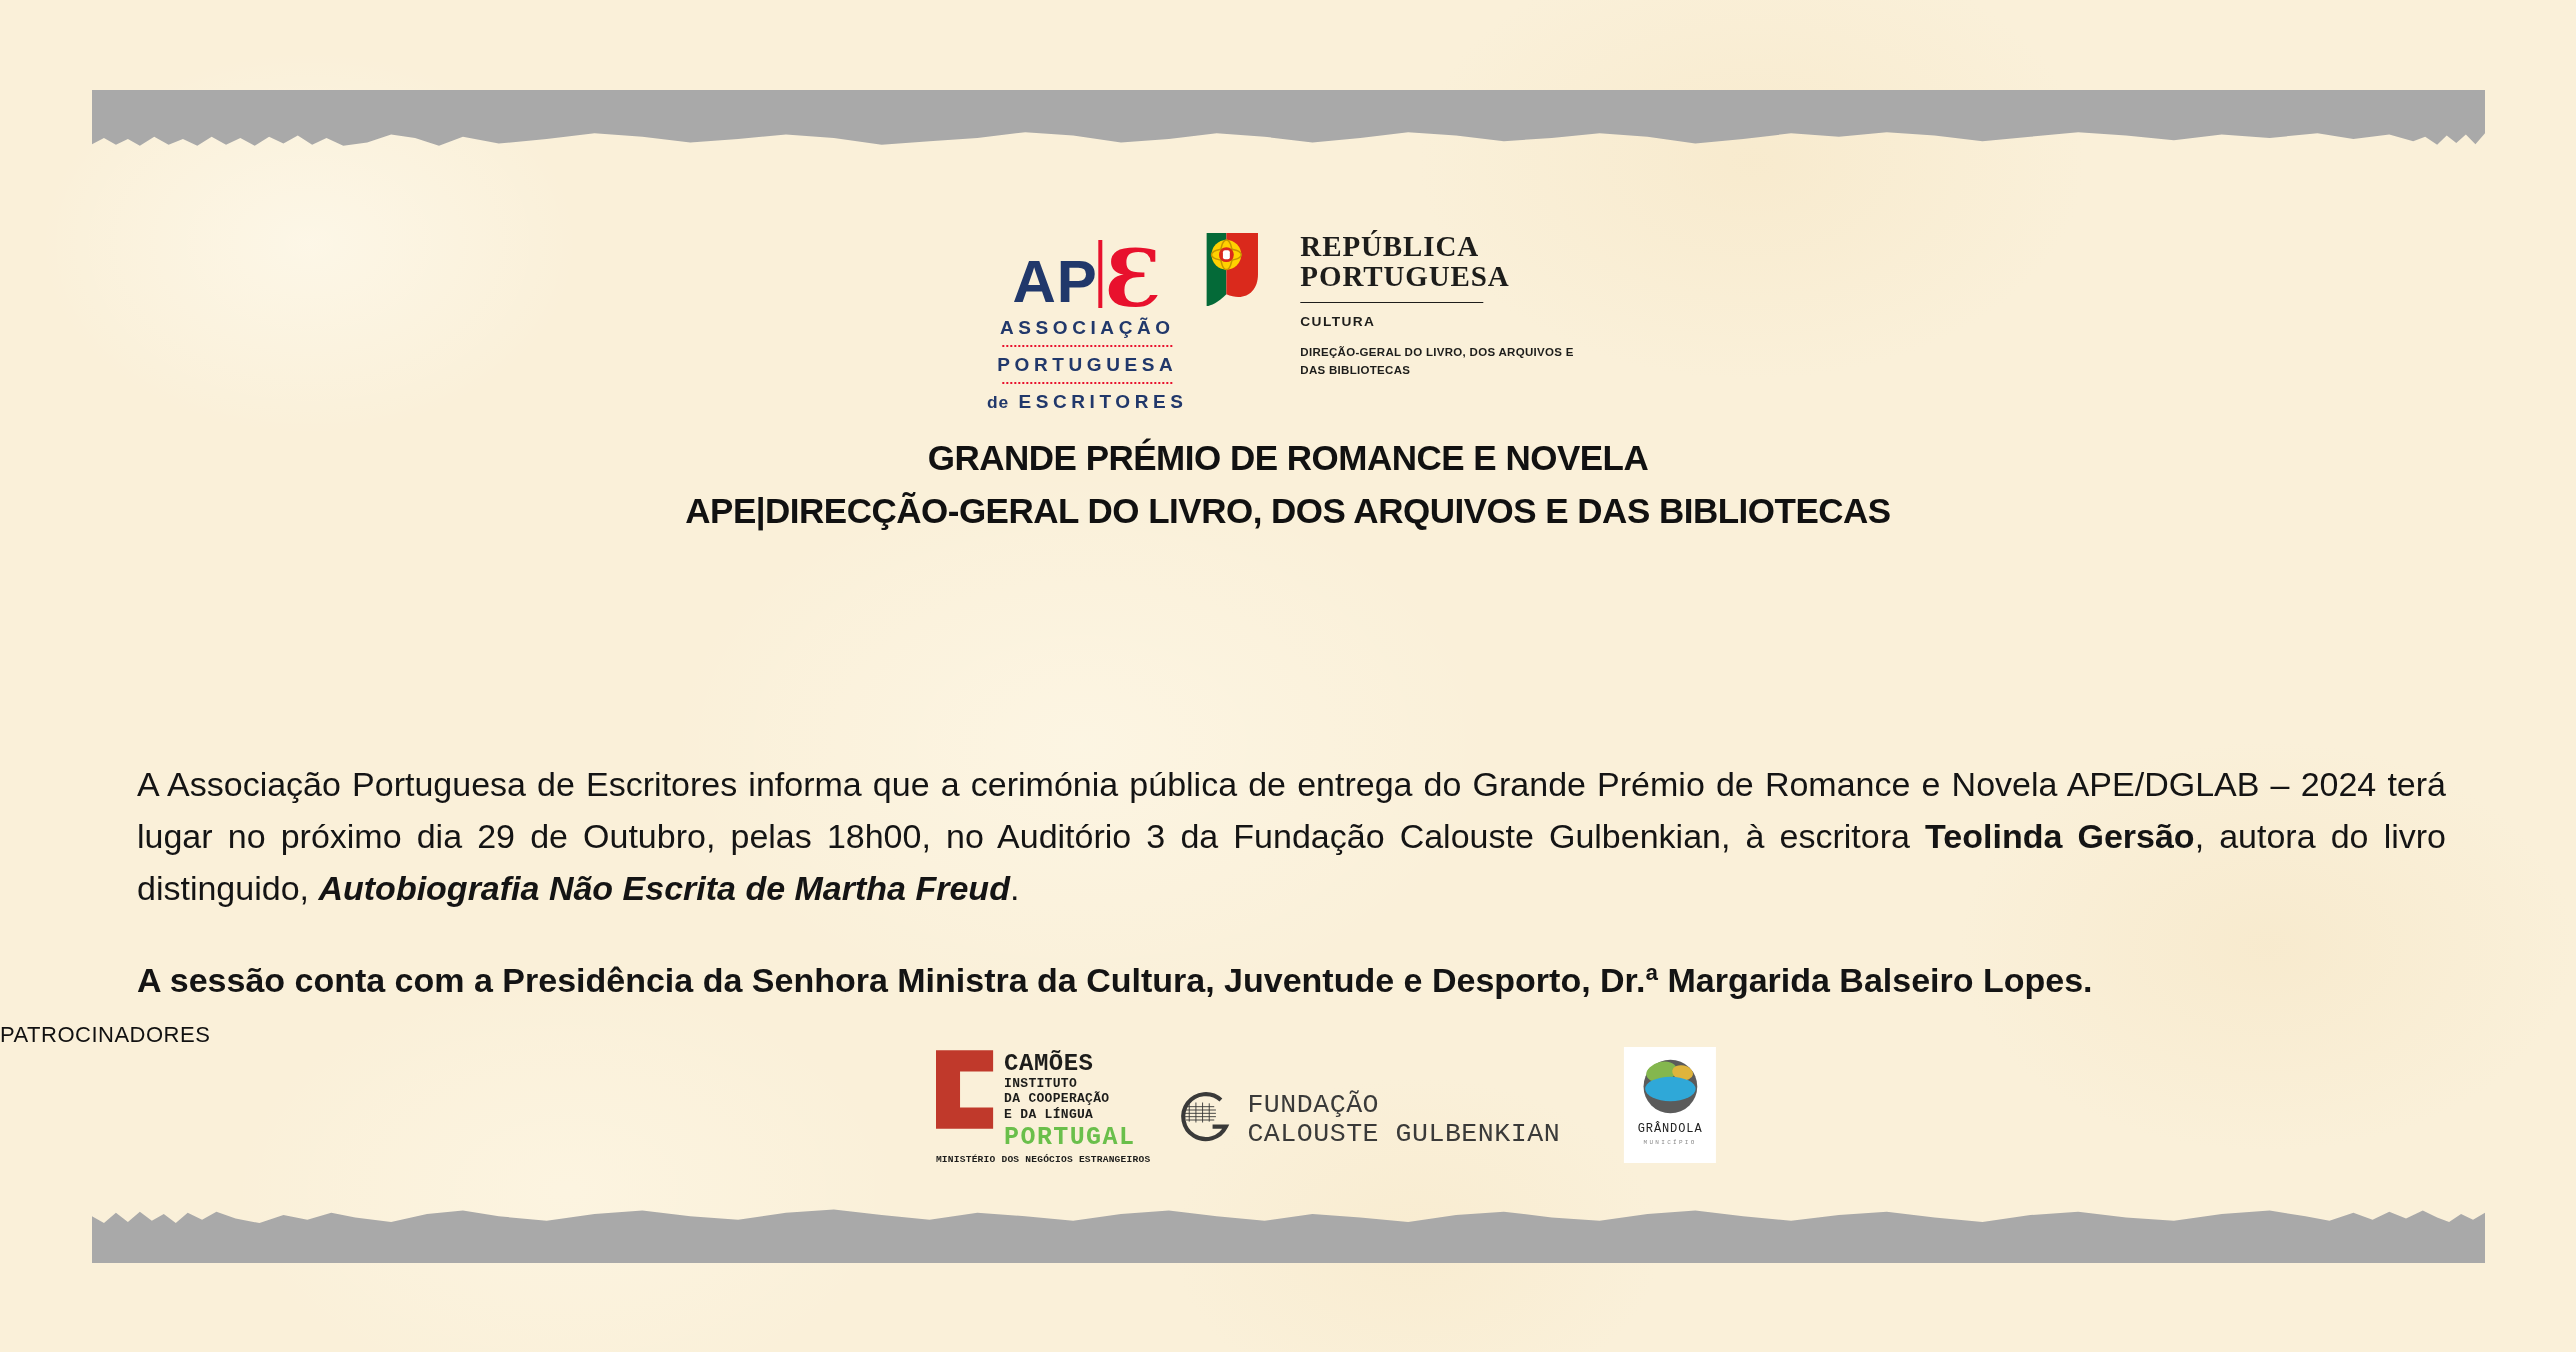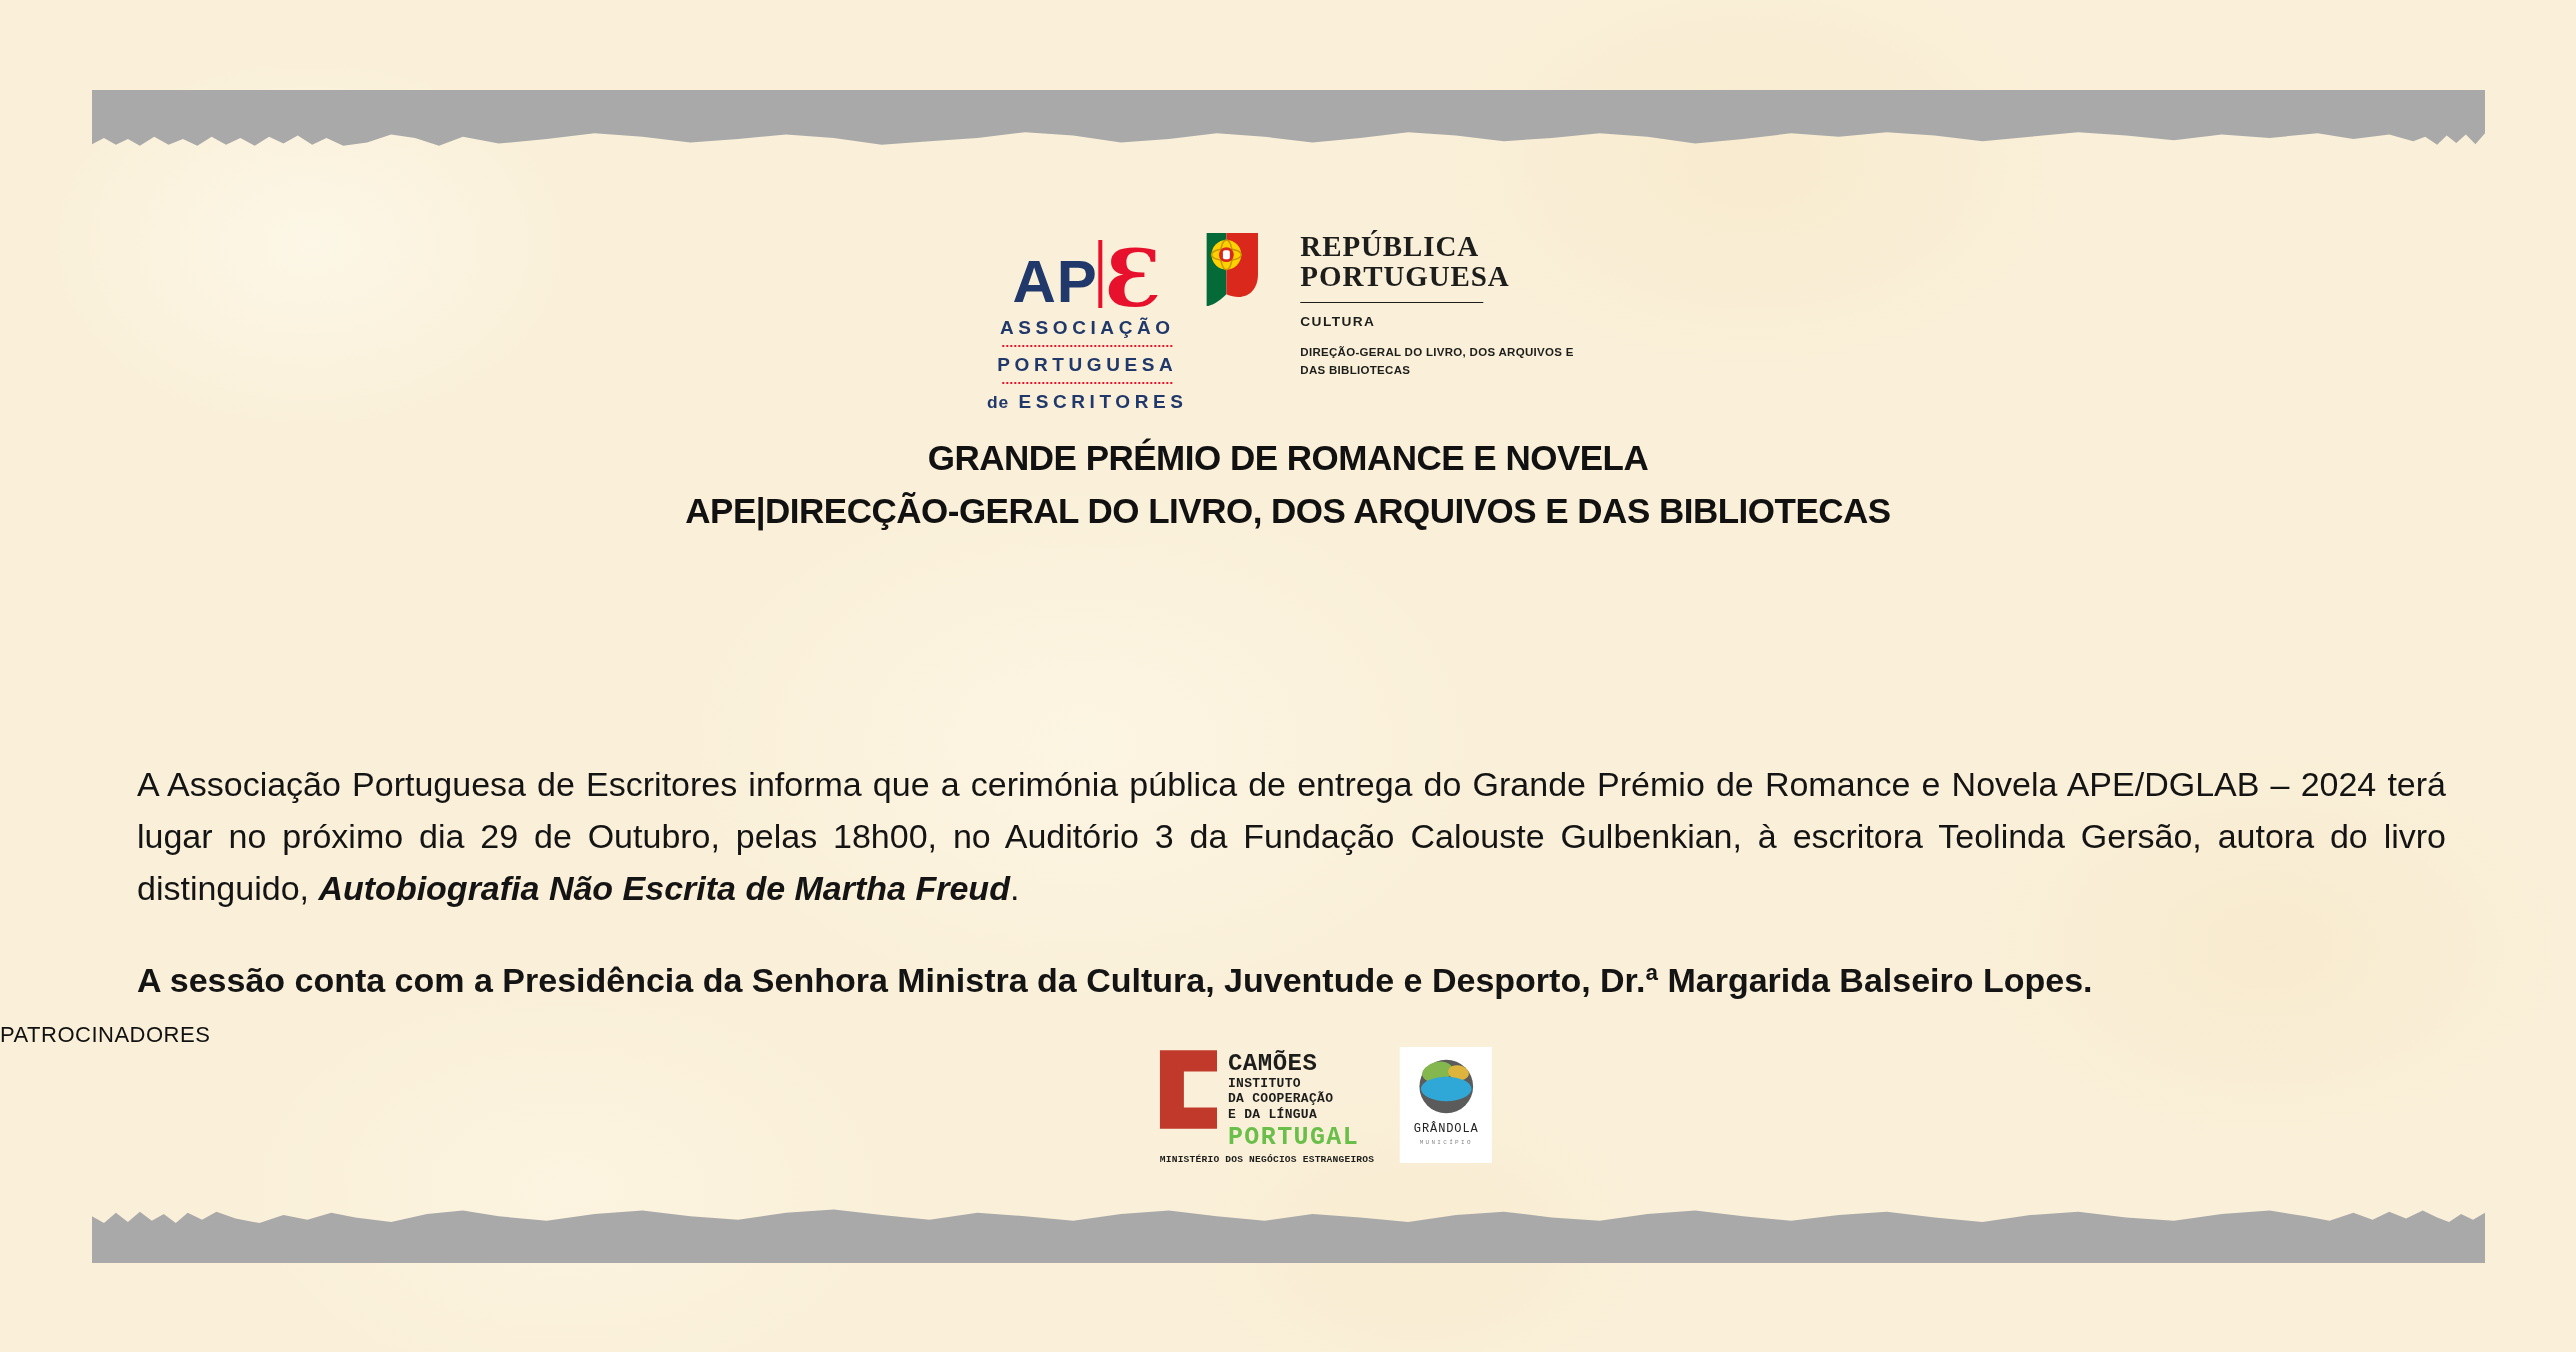--- a/index.html
+++ b/index.html
@@ -55,21 +55,21 @@
     letter-spacing:0.3px;color:#1d1d1b;}
   
   .title-block{position:absolute;top:431px;left:0;width:100%;text-align:center;
     font-weight:bold;font-size:35px;line-height:53px;letter-spacing:-0.5px;color:#111;}
   .event-block{position:absolute;top:572px;left:0;width:100%;text-align:center;
     font-size:34px;line-height:52px;color:#111;}
   .event-name{font-weight:bold;}
   .body-p1{position:absolute;left:137px;top:724px;width:2309px;
     font-size:34px;line-height:52px;text-align:justify;color:#141414;}
   .body-p2{position:absolute;left:137px;top:927px;width:2309px;font-size:34px;color:#141414;font-weight:bold;}
-  .b{font-weight:normal;}
+  .b{font-weight:bold;}
   .bi{font-weight:bold;font-style:italic;}
   
   .sponsors-heading{position:absolute;top:1022px;left:0;width:100%;
     font-size:22px;color:#111;letter-spacing:0.5px;}
   .sponsors-row{position:absolute;top:1050px;left:calc(50% + 38px);transform:translateX(-50%);
     display:flex;align-items:center;font-family:Liberation Mono, monospace;}
   .camoes{display:flex;flex-direction:column;margin-right:26px;}
   .camoes-main{display:flex;gap:9.2px;}
   .camoes-text{display:flex;flex-direction:column;padding-top:1.8px;}
   .camoes-name{font-size:24px;font-weight:bold;color:#1d1d1b;line-height:1;letter-spacing:0.5px;}
@@ -154,20 +154,40 @@
           <div class="camoes-name">CAMÕES</div>
           <div class="camoes-sub">INSTITUTO</div>
           <div class="camoes-sub">DA COOPERAÇÃO</div>
           <div class="camoes-sub">E DA LÍNGUA</div>
           <div class="camoes-country">PORTUGAL</div>
         </div>
       </div>
       <div class="camoes-ministry">MINISTÉRIO DOS NEGÓCIOS ESTRANGEIROS</div>
     </div>
 
+    <div class="gulbenkian">
+      <svg width="60" height="60" viewBox="0 0 72 72">
+        <path d="M54 12 A27 27 0 1 0 60 44 H44" fill="none" stroke="#3a3a39" stroke-width="5"></path>
+        <g stroke="#3a3a39" stroke-width="1.1">
+          <line x1="12" y1="20" x2="46" y2="20"></line>
+          <line x1="10" y1="24" x2="48" y2="24"></line>
+          <line x1="10" y1="28" x2="48" y2="28"></line>
+          <line x1="10" y1="32" x2="48" y2="32"></line>
+          <line x1="12" y1="36" x2="46" y2="36"></line>
+          <line x1="16" y1="16" x2="16" y2="38"></line>
+          <line x1="24" y1="15" x2="24" y2="39"></line>
+          <line x1="32" y1="15" x2="32" y2="39"></line>
+          <line x1="40" y1="16" x2="40" y2="38"></line>
+        </g>
+      </svg>
+      <div class="gulbenkian-text">
+        <div>FUNDAÇÃO</div>
+        <div>CALOUSTE GULBENKIAN</div>
+      </div>
+    </div>
 
     <div class="grandola">
       <div class="grandola-emblem">
         <svg width="57" height="57" viewBox="0 0 70 70">
           <circle cx="35" cy="35" r="33" fill="#5b5b5b"></circle>
           <ellipse cx="24" cy="17" rx="19" ry="12" fill="#84b74e" transform="rotate(-14 24 17)"></ellipse>
           <ellipse cx="50" cy="18" rx="13" ry="9" fill="#dfb43c" transform="rotate(12 50 18)"></ellipse>
           <ellipse cx="35" cy="38" rx="31" ry="15" fill="#2fa8d8"></ellipse>
         </svg>
       </div>

